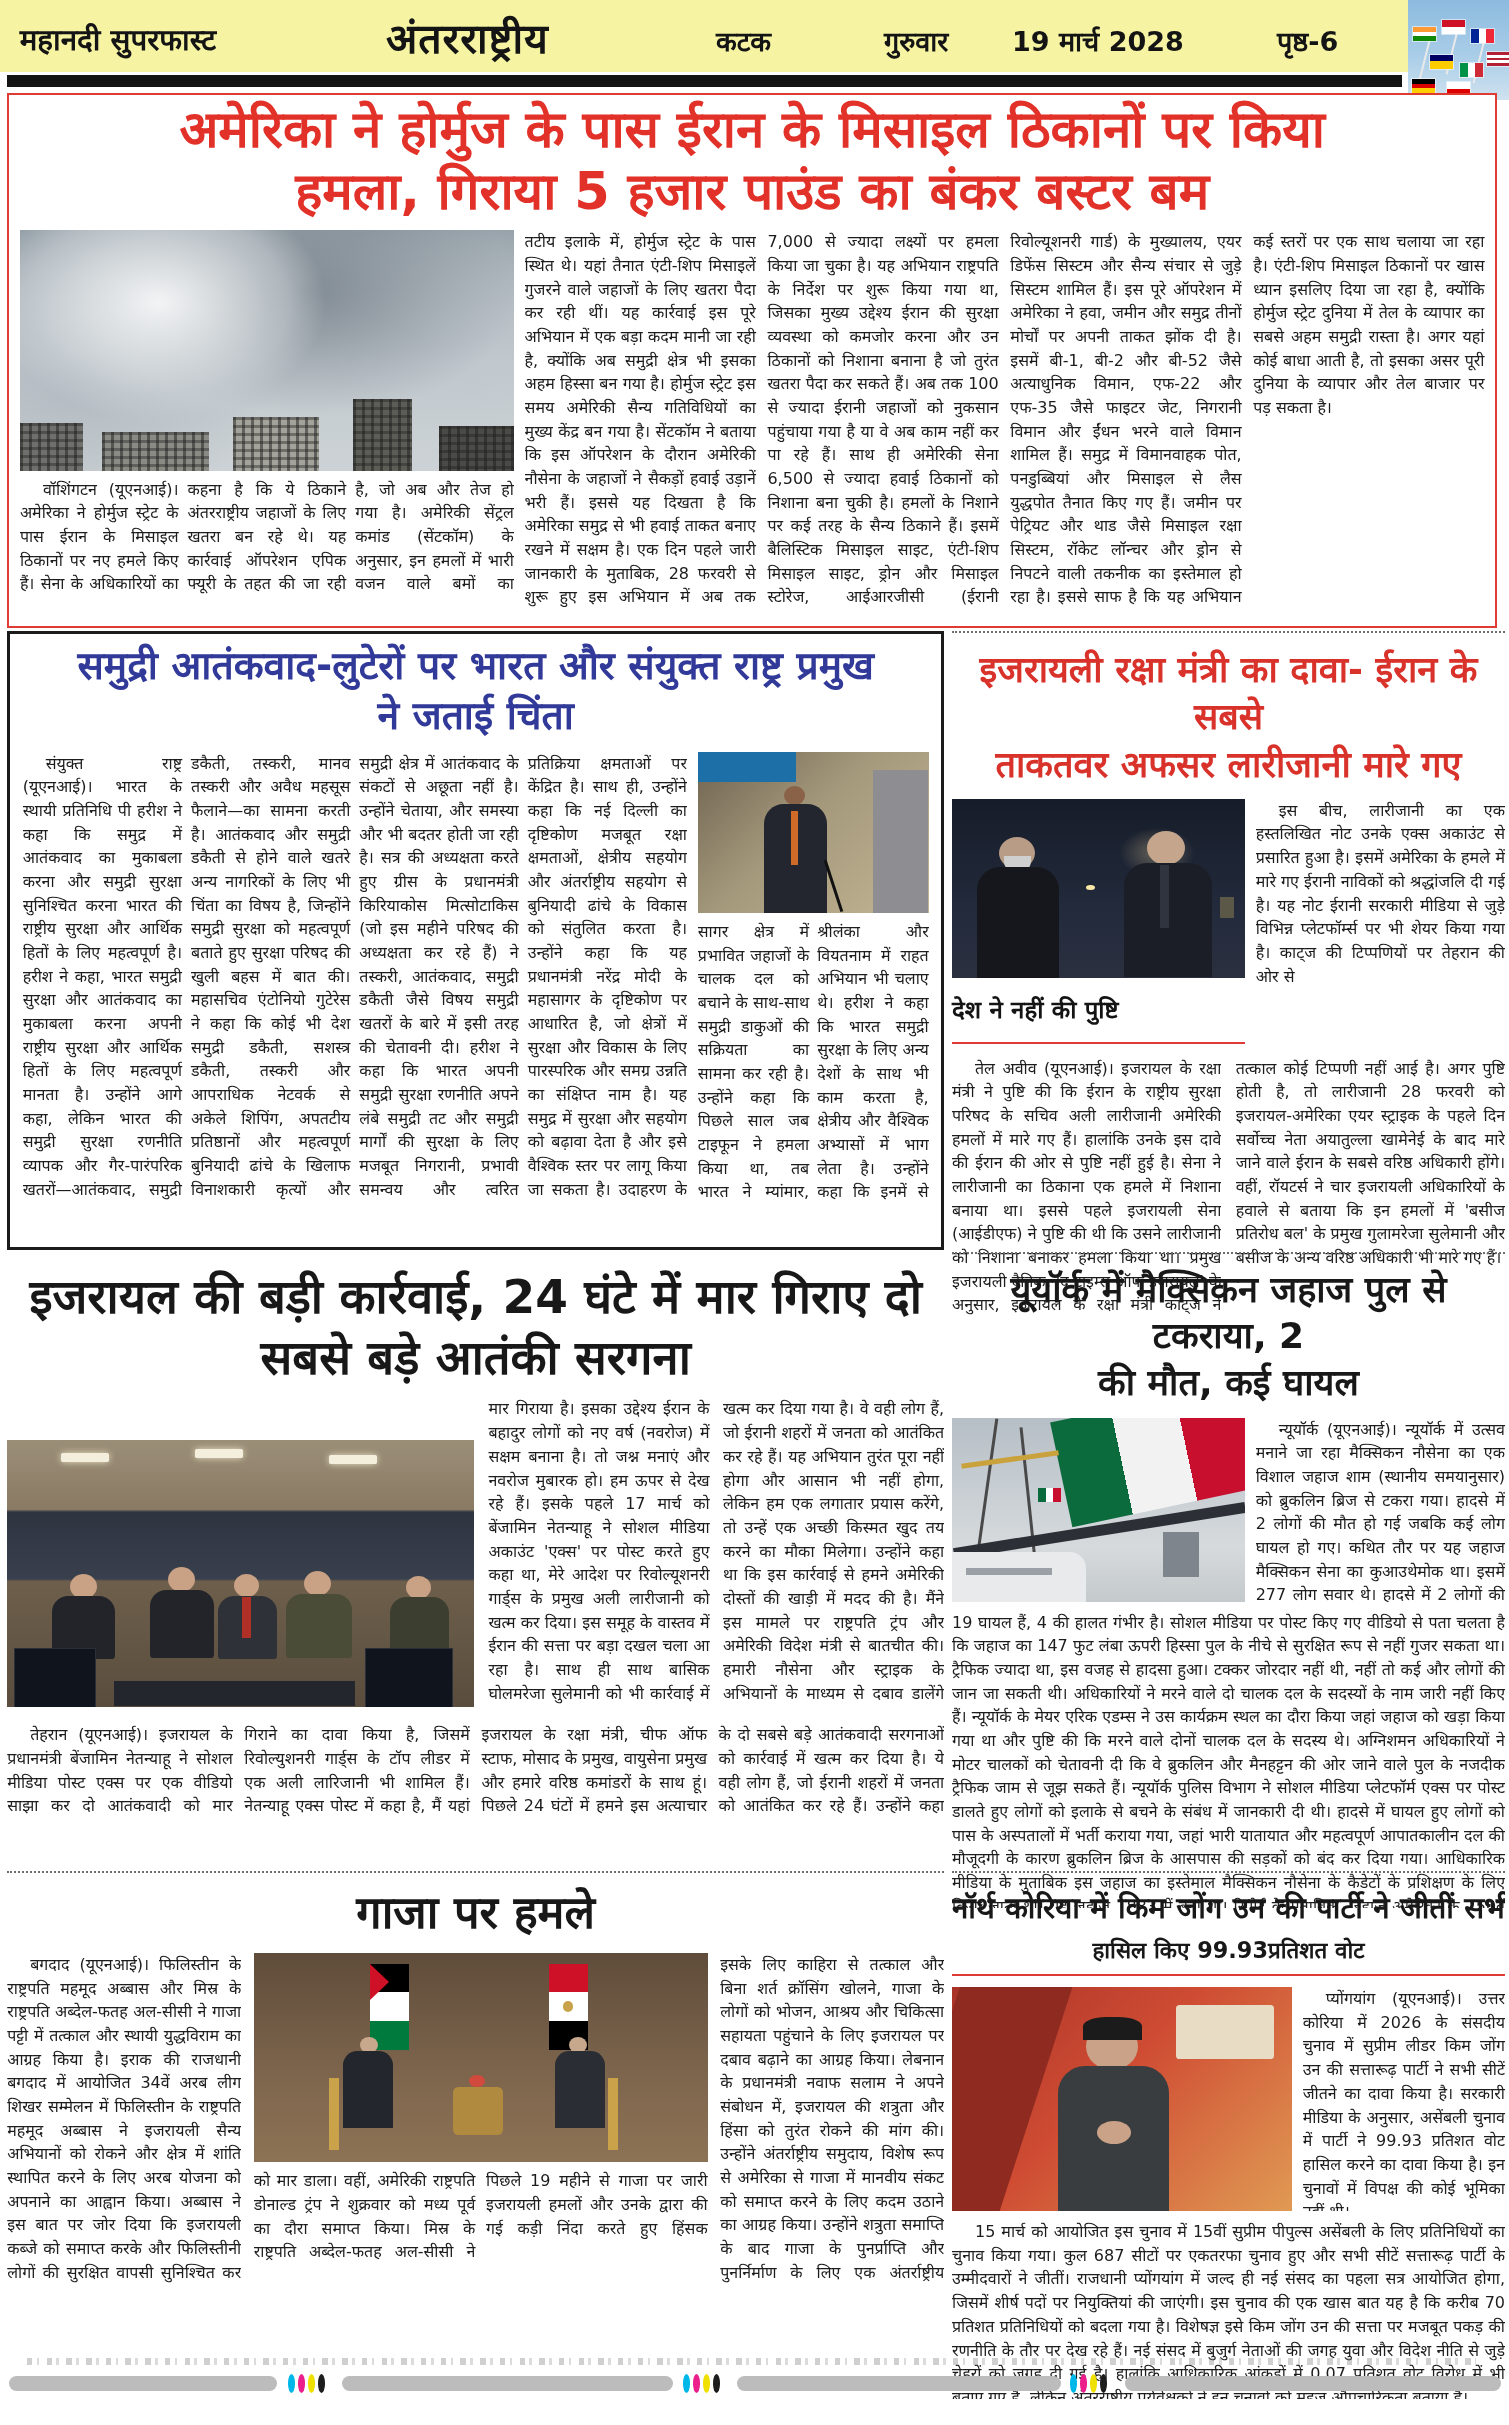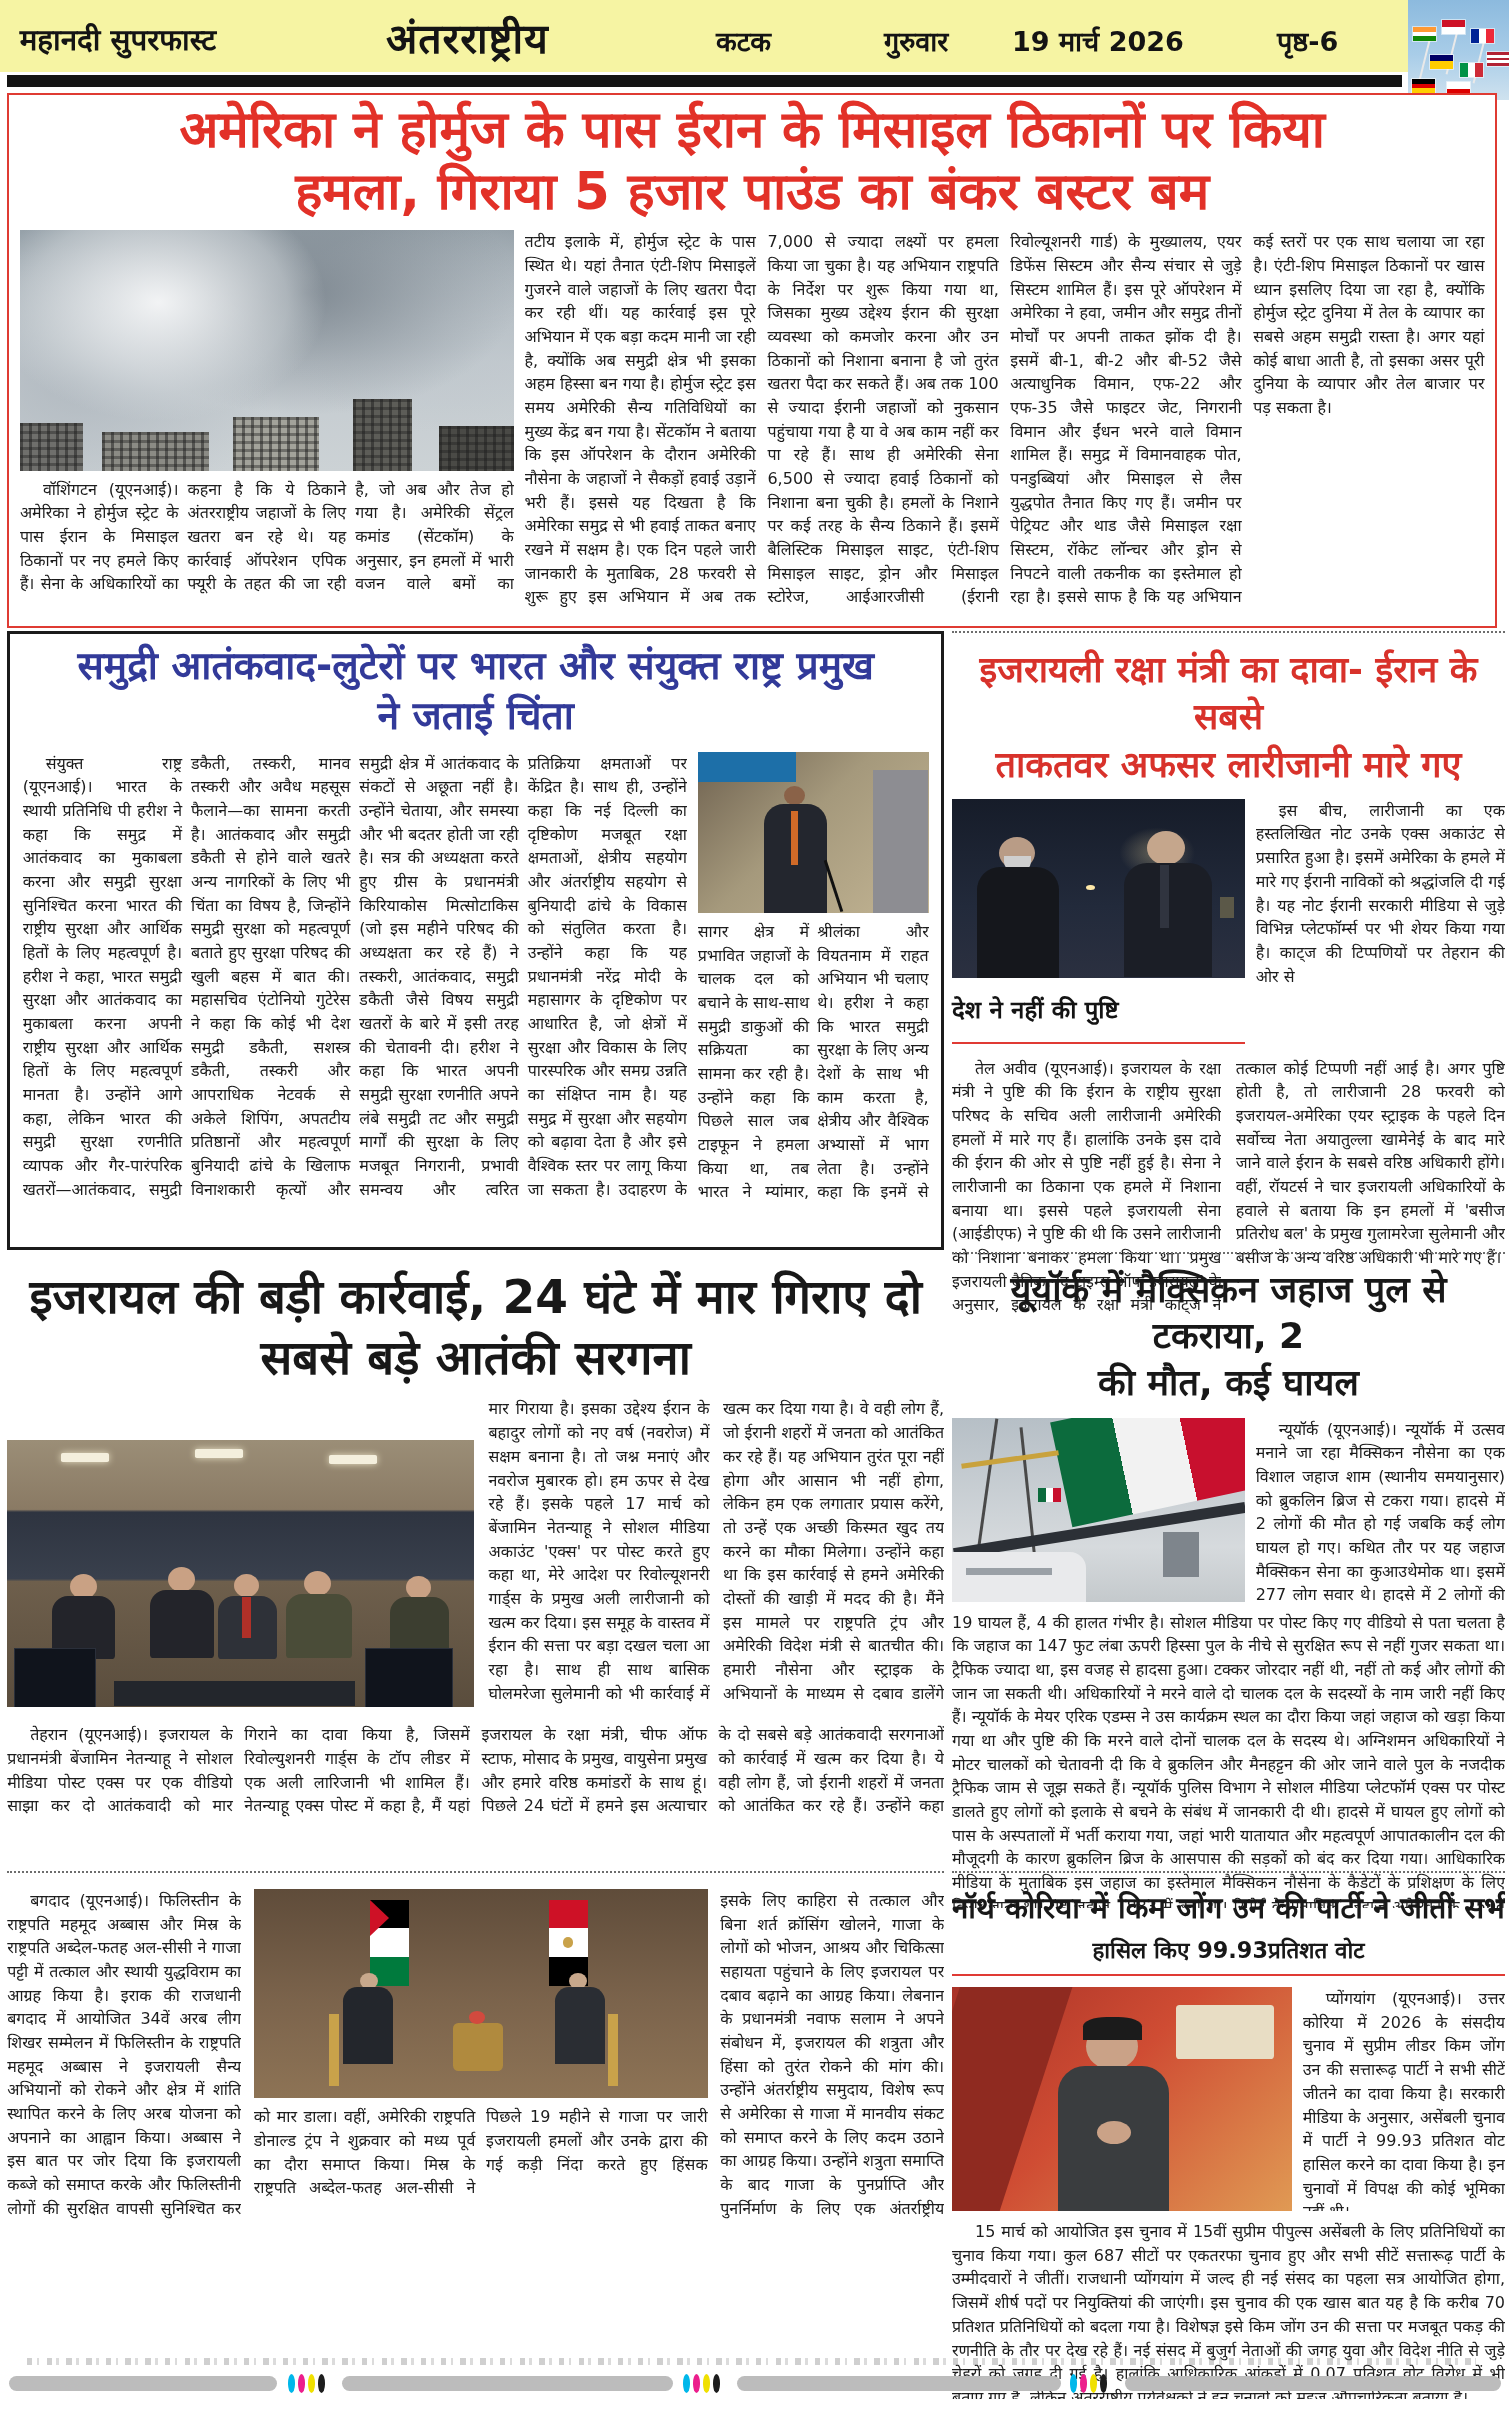--- a/index.html
+++ b/index.html
@@ -120,21 +120,21 @@
 </head>
 <body>
 
 <div class="page">
 
   <div class="masthead">
     <div class="mh-item mh-paper">महानदी सुपरफास्ट</div>
     <div class="mh-item mh-section">अंतरराष्ट्रीय</div>
     <div class="mh-item mh-city">कटक</div>
     <div class="mh-item mh-day">गुरुवार</div>
-    <div class="mh-item mh-date">19 मार्च 2026</div>
+    <div class="mh-item mh-date">19 मार्च 2028</div>
     <div class="mh-item mh-page">पृष्ठ-6</div>
   </div>
   <div class="black-bar"></div>
   <div class="flags">
     <div class="pole shape" style="left:16px;top:36px"></div>
     <div class="pole shape" style="left:43px;top:30px"></div>
     <div class="pole shape" style="left:70px;top:39px"></div>
     <div class="flag shape" style="left:5.4px;top:27px;background:linear-gradient(180deg,#f93 33%,#fff 33% 66%,#128807 66%)"></div>
     <div class="flag shape" style="left:34px;top:19.7px;background:linear-gradient(180deg,#ce1126 50%,#fff 50%)"></div>
     <div class="flag shape" style="left:63px;top:29px;background:linear-gradient(90deg,#002395 33%,#fff 33% 66%,#ed2939 66%)"></div>
@@ -260,20 +260,21 @@
         <div class="shape" style="left:14.3px;top:150px;width:86px;height:7.2px;background:#9aa0a6"></div>
         <div class="shape" style="left:211px;top:114px;width:36px;height:45px;background:#7e858c"></div>
       </div>
       <div class="col-text ny-side indent">न्यूयॉर्क (यूएनआई)। न्यूयॉर्क में उत्सव मनाने जा रहा मैक्सिकन नौसेना का एक विशाल जहाज शाम (स्थानीय समयानुसार) को ब्रुकलिन ब्रिज से टकरा गया। हादसे में 2 लोगों की मौत हो गई जबकि कई लोग घायल हो गए। कथित तौर पर यह जहाज मैक्सिकन सेना का कुआउथेमोक था। इसमें 277 लोग सवार थे। हादसे में 2 लोगों की मौत हो गई जबकि</div>
     </div>
     <div class="col-text ny-below">19 घायल हैं, 4 की हालत गंभीर है। सोशल मीडिया पर पोस्ट किए गए वीडियो से पता चलता है कि जहाज का 147 फुट लंबा ऊपरी हिस्सा पुल के नीचे से सुरक्षित रूप से नहीं गुजर सकता था। ट्रैफिक ज्यादा था, इस वजह से हादसा हुआ। टक्कर जोरदार नहीं थी, नहीं तो कई और लोगों की जान जा सकती थी। अधिकारियों ने मरने वाले दो चालक दल के सदस्यों के नाम जारी नहीं किए हैं। न्यूयॉर्क के मेयर एरिक एडम्स ने उस कार्यक्रम स्थल का दौरा किया जहां जहाज को खड़ा किया गया था और पुष्टि की कि मरने वाले दोनों चालक दल के सदस्य थे। अग्निशमन अधिकारियों ने मोटर चालकों को चेतावनी दी कि वे ब्रुकलिन और मैनहट्टन की ओर जाने वाले पुल के नजदीक ट्रैफिक जाम से जूझ सकते हैं। न्यूयॉर्क पुलिस विभाग ने सोशल मीडिया प्लेटफॉर्म एक्स पर पोस्ट डालते हुए लोगों को इलाके से बचने के संबंध में जानकारी दी थी। हादसे में घायल हुए लोगों को पास के अस्पतालों में भर्ती कराया गया, जहां भारी यातायात और महत्वपूर्ण आपातकालीन दल की मौजूदगी के कारण ब्रुकलिन ब्रिज के आसपास की सड़कों को बंद कर दिया गया। आधिकारिक मीडिया के मुताबिक इस जहाज का इस्तेमाल मैक्सिकन नौसेना के कैडेटों के प्रशिक्षण के लिए किया जाता था। यह जहाज 1883 में बना था। रिपोर्ट के मुताबिक, जहाज अमेरिका के 250वें जन्मदिन का जश्न मनाने के लिए जुलाई 2026 में न्यूयॉर्क लौटेगा।</div>
   </div>
 
   <div class="pal-sec dotted-top">
     <div class="pal-headline">
+      <span>गाजा पर हमले</span>
     </div>
     <div class="pal-content">
       <div class="col-text pal-col1 indent">बगदाद (यूएनआई)। फिलिस्तीन के राष्ट्रपति महमूद अब्बास और मिस्र के राष्ट्रपति अब्देल-फतह अल-सीसी ने गाजा पट्टी में तत्काल और स्थायी युद्धविराम का आग्रह किया है। इराक की राजधानी बगदाद में आयोजित 34वें अरब लीग शिखर सम्मेलन में फिलिस्तीन के राष्ट्रपति महमूद अब्बास ने इजरायली सैन्य अभियानों को रोकने और क्षेत्र में शांति स्थापित करने के लिए अरब योजना को अपनाने का आह्वान किया। अब्बास ने इस बात पर जोर दिया कि इजरायली कब्जे को समाप्त करके और फिलिस्तीनी लोगों की सुरक्षित वापसी सुनिश्चित कर ही स्थायी शांति प्राप्त हो सकती है। मार्च में युद्धविराम टूटने के बाद इजरायल ने अब तक सबसे घातक बमबारी में सैकड़ों फिलिस्तीनियों</div>
       <div class="pal-mid">
         <div class="pal-photo">
           <div class="shape" style="left:116px;top:10.7px;width:39px;height:86px;background:linear-gradient(180deg,#000 33%,#fff 33% 66%,#007a3d 66%)"></div>
           <div class="shape" style="left:116px;top:10.7px;width:0;height:0;border-top:18px solid transparent;border-bottom:18px solid transparent;border-left:19.7px solid #ce1126"></div>
           <div class="shape" style="left:295px;top:10.7px;width:39px;height:86px;background:linear-gradient(180deg,#ce1126 33%,#fff 33% 66%,#000 66%)"></div>
           <div class="shape" style="left:309px;top:48px;width:10.7px;height:10.7px;border-radius:50%;background:#c9a24a"></div>
           <div class="shape" style="left:106px;top:84px;width:18px;height:16px;border-radius:50%;background:#c8a88c"></div>

